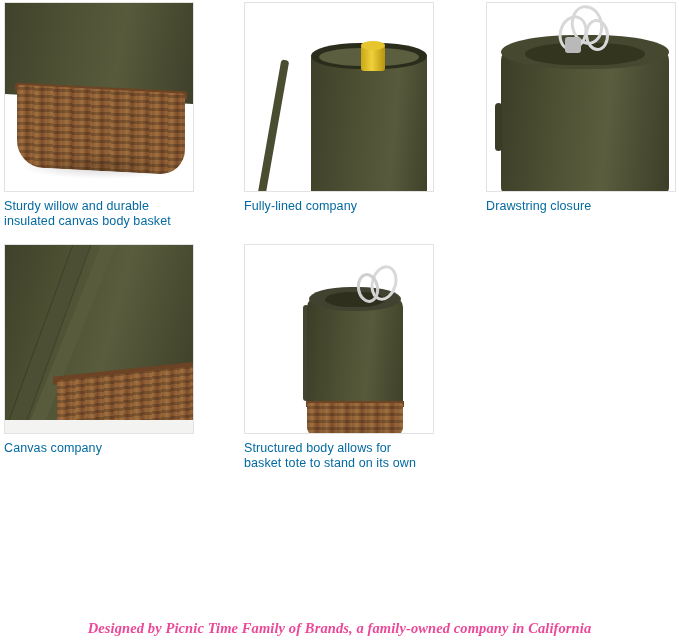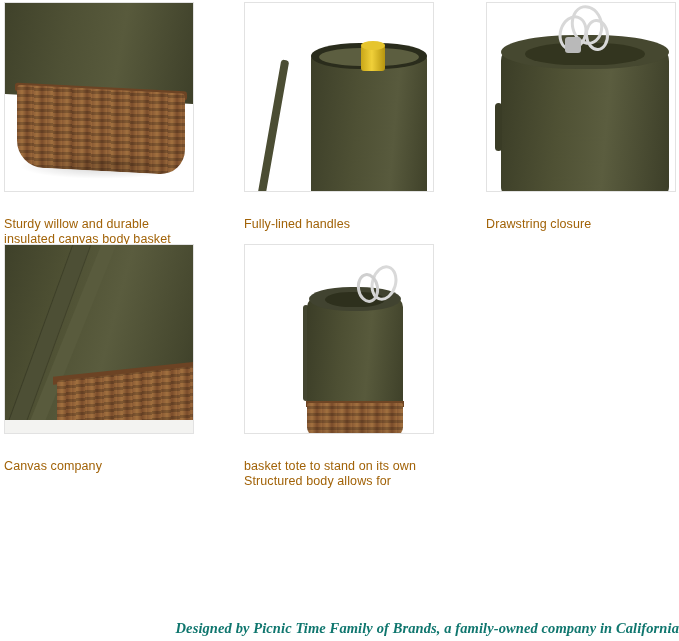--- a/index.html
+++ b/index.html
@@ -39,24 +39,24 @@
     position: relative;
     width: 190px;
     height: 190px;
     border: 1px solid #e2e2e2;
     box-sizing: border-box;
     background: #ffffff;
     overflow: hidden;
   }
 
   .caption {
-    margin-top: 25px;
+    margin-top: 7px;
     font-size: 12.5px;
     line-height: 15px;
-    color: #a16207;
+    color: #0369a1;
     letter-spacing: .1px;
     width: 205px;
   }
 
   
   .canvas-body {
     position: absolute;
     background: #4a4a31;
   }
 
@@ -261,26 +261,26 @@
     background: #434530;
     border-radius: 3px;
   }
 
   
   .footer {
     position: absolute;
     left: 0;
     top: 620px;
     width: 679px;
-    text-align: right;
+    text-align: center;
     font-family: "Liberation Serif", serif;
     font-style: italic;
     font-weight: bold;
     font-size: 14.5px;
-    color: #0f766e;
+    color: #ec4899;
     letter-spacing: .1px;
   }
 </style>
 </head>
 <body>
 
 <div class="sheet">
 
   <div class="grid">
 
@@ -300,21 +300,21 @@
     <div class="cell" style="left:244px; top:2px;">
       <div class="photo" id="p2">
         <div class="c2-strap"></div>
         <div class="canvas-body c2-bag"></div>
         <div class="c2-mouth"></div>
         <div class="c2-inner"></div>
         <div class="c2-cap"></div>
         <div class="c2-cap-top"></div>
       </div>
       <div class="caption">
-        <div>Fully-lined handles</div>
+        <div>Fully-lined company</div>
       </div>
     </div>
 
     <div class="cell" style="left:486px; top:2px;">
       <div class="photo" id="p3">
         <div class="canvas-body c3-bag"></div>
         <div class="c3-top"></div>
         <div class="c3-hole"></div>
         <div class="c3-cord a"></div>
         <div class="c3-cord b"></div>
@@ -347,22 +347,22 @@
         <div class="canvas-body c5-body"></div>
         <div class="c5-top"></div>
         <div class="c5-hole"></div>
         <div class="c5-cordA"></div>
         <div class="c5-cordB"></div>
         <div class="c5-rim"></div>
         <div class="wicker c5-wicker"></div>
         <div class="shadow-soft c5-shadow"></div>
       </div>
       <div class="caption">
+        <div>Structured body allows for</div>
         <div>basket tote to stand on its own</div>
-        <div>Structured body allows for</div>
       </div>
     </div>
 
   </div>
 
   <div class="footer">Designed by Picnic Time Family of Brands, a family-owned company in California</div>
 
 </div>
 
 </body></html>

